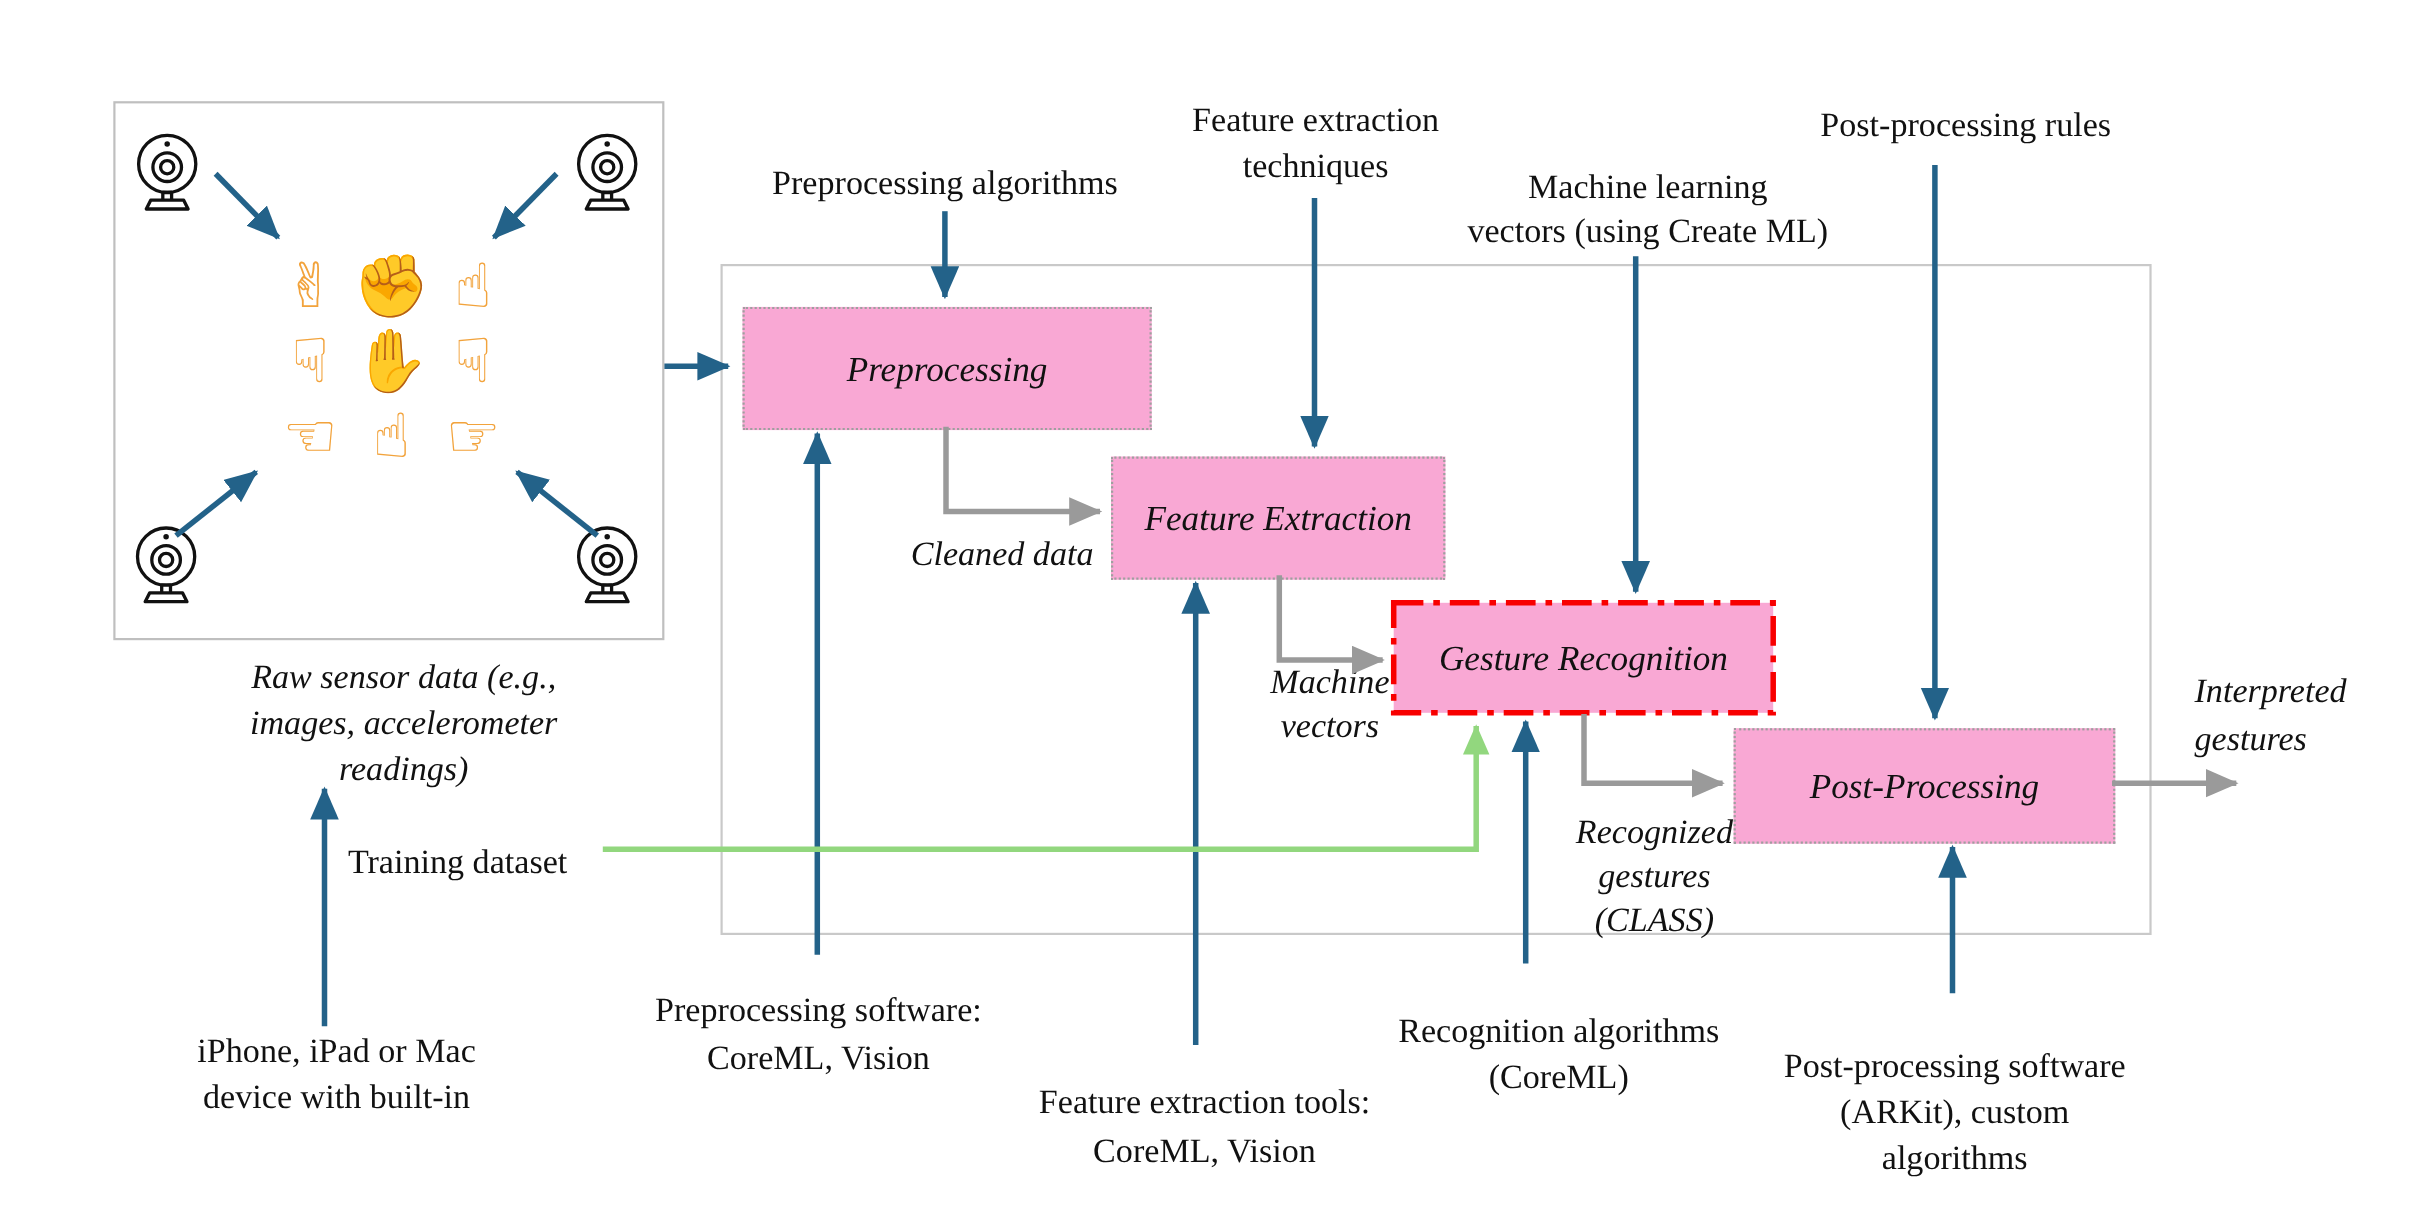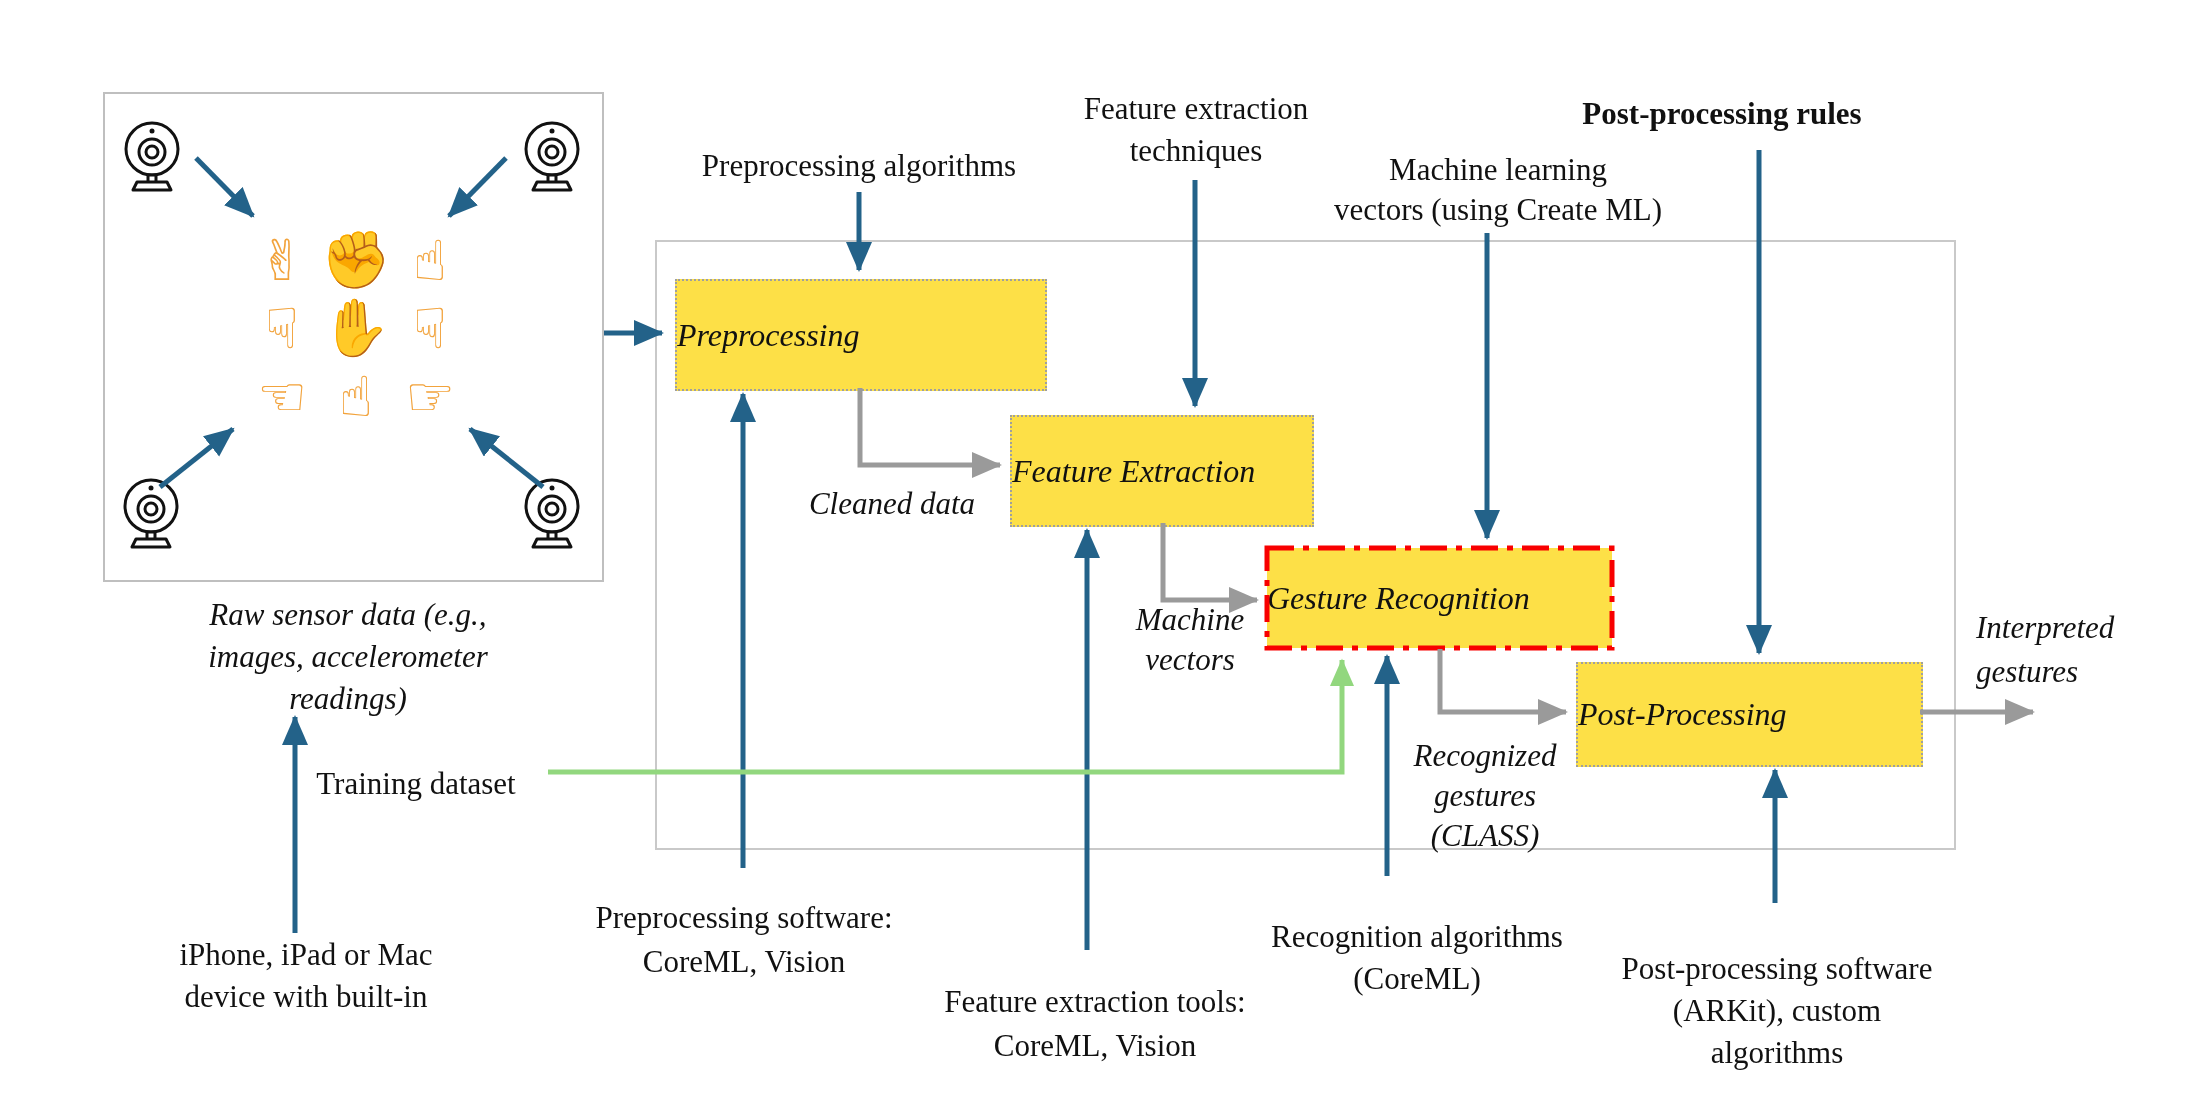--- a/index.html
+++ b/index.html
@@ -1,21 +1,21 @@
 <!DOCTYPE html>
 <html><head>
 <meta charset="utf-8">
 <style>
   html,body{margin:0;padding:0;background:#ffffff;}
   #stage{position:relative;width:2200px;height:1120px;background:#ffffff;overflow:hidden;
          font-family:"Liberation Serif","DejaVu Serif",serif;color:#111;}
   .abs{position:absolute;}
   .lbl{font-size:31px;line-height:40px;text-align:center;white-space:nowrap;}
-  .it{font-style:italic;}
-  .box{position:absolute;background:#fde047;display:flex;align-items:center;justify-content:flex-start;}
+  .it{font-style:italic;padding-left:19px;}
+  .box{position:absolute;background:#f9a8d4;display:flex;align-items:center;justify-content:center;}
   .dotted{border:2px dotted #9f9f9f;}
   .stage-label{font-style:italic;font-size:32px;white-space:nowrap;}
   .outer-frame{position:absolute;border:2px solid #c9c9c9;background:transparent;}
   .cam-frame{position:absolute;border:2px solid #bfbfbf;background:#ffffff;}
   .hand{position:absolute;width:74px;height:68px;display:flex;align-items:center;justify-content:center;
         font-family:"DejaVu Sans",sans-serif;font-size:56px;color:#f2a33c;}
   svg.overlay{position:absolute;left:0;top:0;pointer-events:none;}
   .webcam{position:absolute;width:58px;height:80px;}
 </style>
 </head>
@@ -100,21 +100,21 @@
   <div class="abs lbl" style="left:996px;top:88px;width:400px;line-height:42px;">
     <div>Feature extraction</div>
     <div>techniques</div>
   </div>
 
   <div class="abs lbl" style="left:1273px;top:150px;width:450px;">
     <div>Machine learning</div>
     <div>vectors (using Create ML)</div>
   </div>
 
-  <div class="abs lbl" style="left:1522px;top:94px;width:400px;font-weight:bold;">
+  <div class="abs lbl" style="left:1587px;top:94px;width:400px;">
     <div>Post-processing rules</div>
   </div>
 
   <div class="abs lbl" style="left:296px;top:764px;width:240px;">
     <div>Training dataset</div>
   </div>
 
   <div class="abs lbl" style="left:519px;top:896px;width:450px;line-height:44px;">
     <div>Preprocessing software:</div>
     <div>CoreML, Vision</div>

